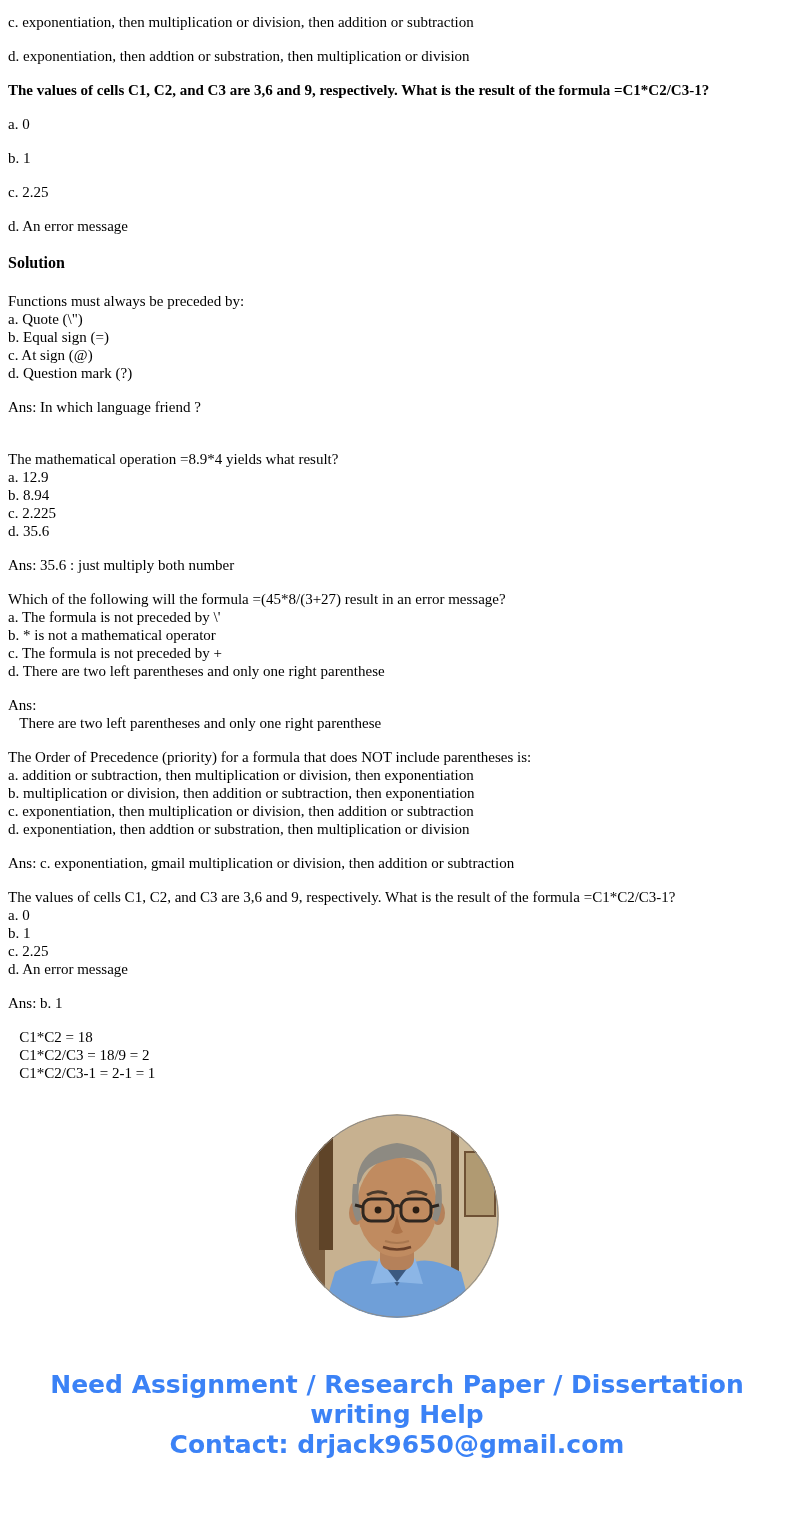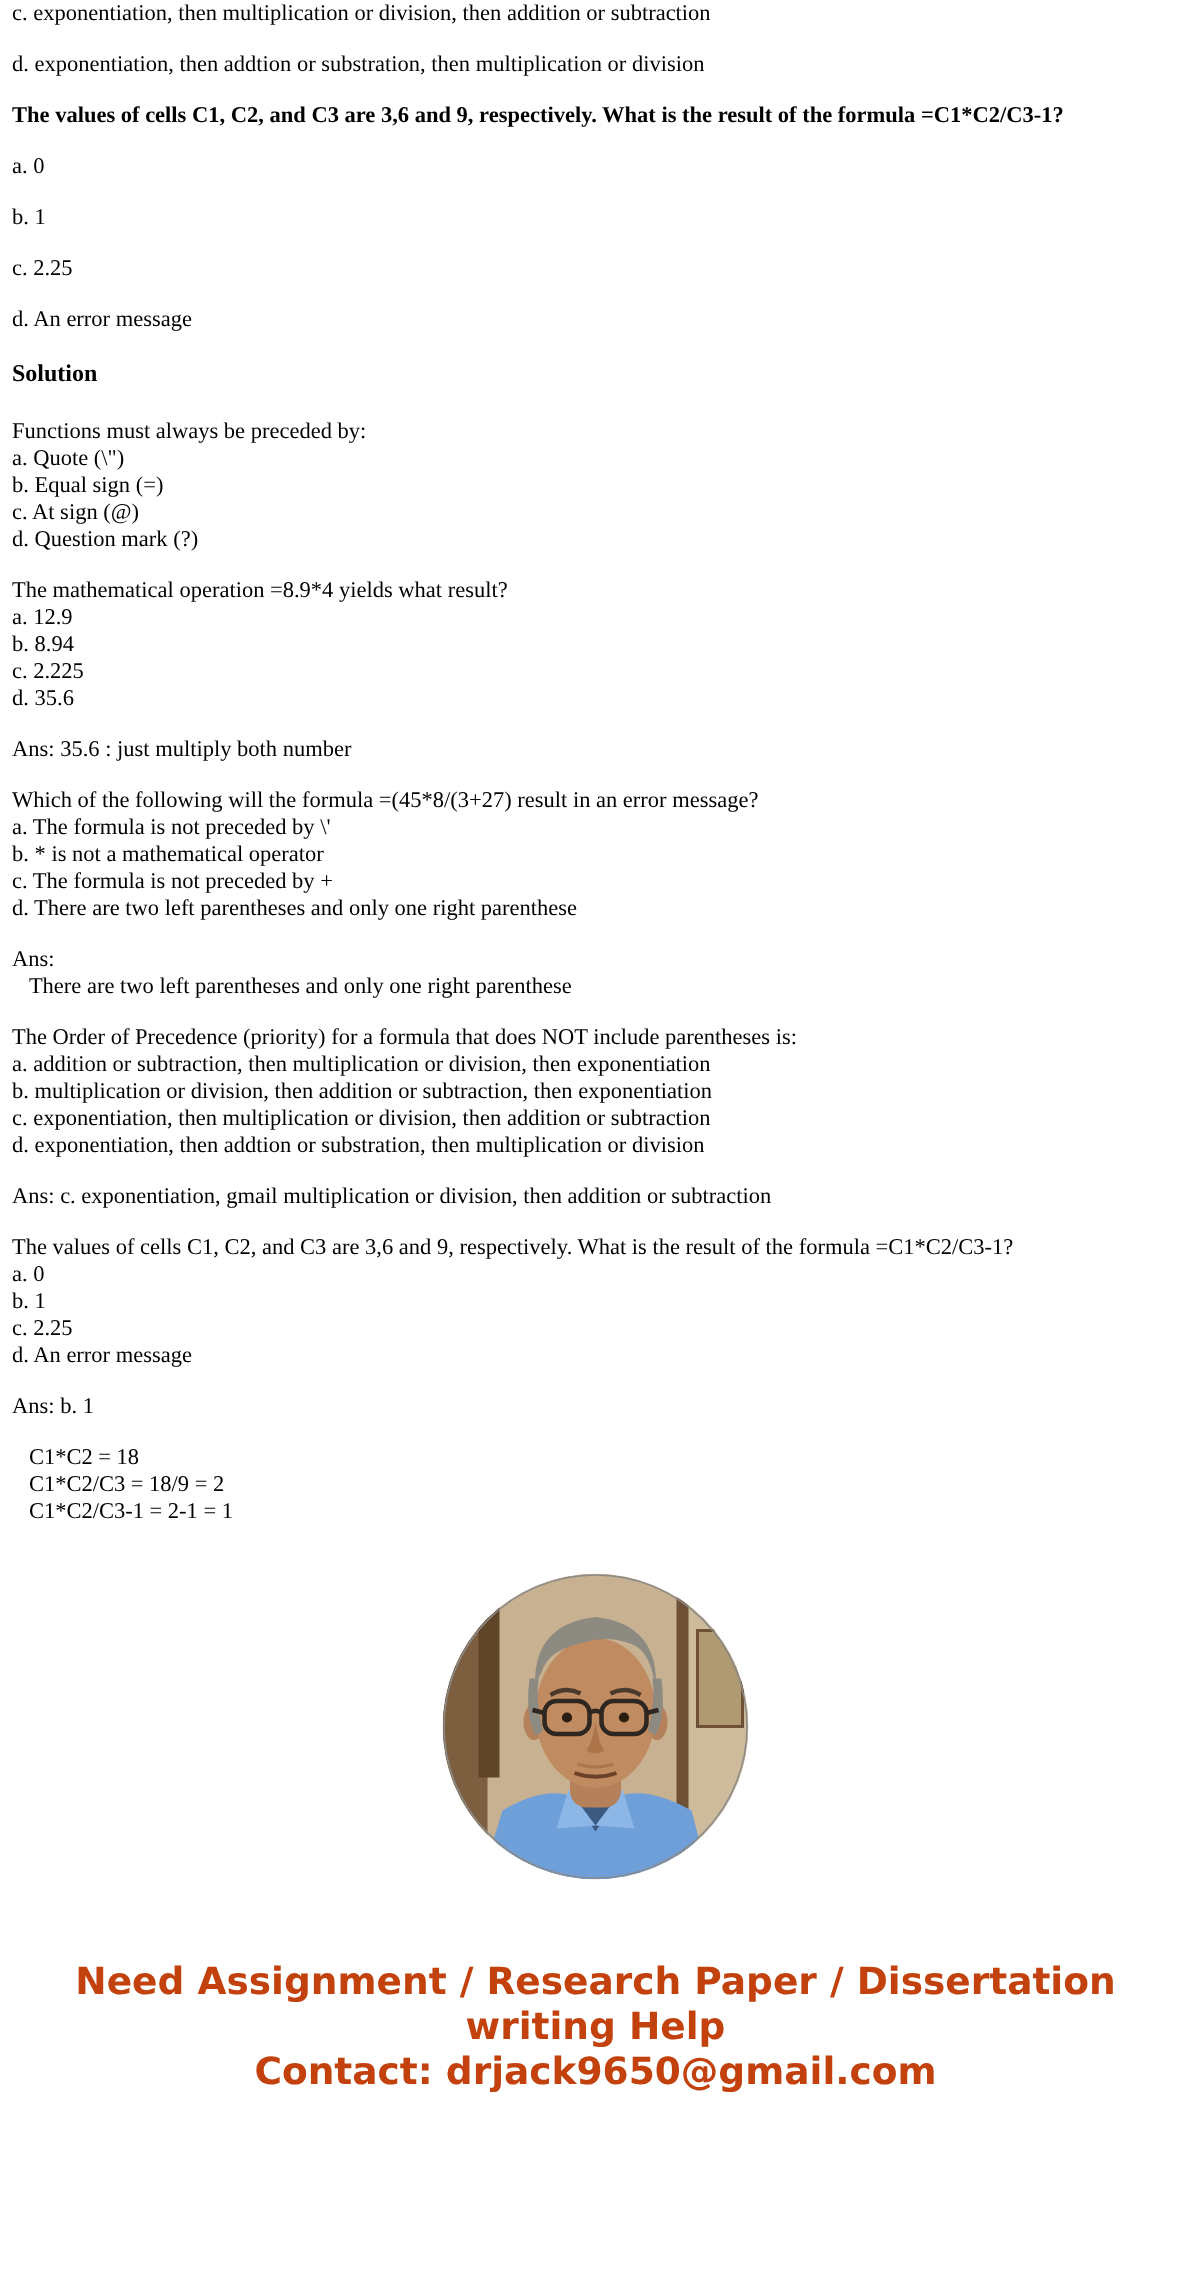--- a/index.html
+++ b/index.html
@@ -5,21 +5,21 @@
   * { margin: 0; padding: 0; box-sizing: border-box; }
   html, body { background: #ffffff; }
   body {
     width: 794px;
     height: 1523px;
     overflow: hidden;
     font-family: "Liberation Serif", serif;
     font-size: 15px;
     color: #000000;
   }
-  .page { padding: 0 8px 0 8px; height: 100%; }
+  .page { padding: 13px 8px 0 8px; height: 100%; }
 
   
   .para {
     line-height: 18px;
     margin: 0 0 16px 0;
     white-space: nowrap;
   }
   .para.bold { font-weight: bold; }
 
   .solution-heading {
@@ -50,21 +50,21 @@
   }
 
   .footer {
     margin: 48px auto 0 auto;
     max-width: 740px;
     text-align: center;
     font-family: "DejaVu Sans", sans-serif;
     font-weight: bold;
     font-size: 25px;
     line-height: 30px;
-    color: #c2410c;
+    color: #3b82f6;
   }
 </style>
 </head>
 <body>
 
 <div class="page">
 
   <div>
 
       <p class="para">c. exponentiation, then multiplication or division, then addition or subtraction</p>
@@ -88,20 +88,22 @@
   <h2 class="solution-heading">Solution</h2>
 
   <div>
 
       <div class="block">Functions must always be preceded by:
 a. Quote (\")
 b. Equal sign (=)
 c. At sign (@)
 d. Question mark (?)</div>
 
+      <div class="block">Ans: In which language friend ?
+&nbsp;</div>
 
       <div class="block">The mathematical operation =8.9*4 yields what result?
 a. 12.9
 b. 8.94
 c. 2.225
 d. 35.6</div>
 
       <div class="block">Ans: 35.6 : just multiply both number</div>
 
       <div class="block">Which of the following will the formula =(45*8/(3+27) result in an error message?

